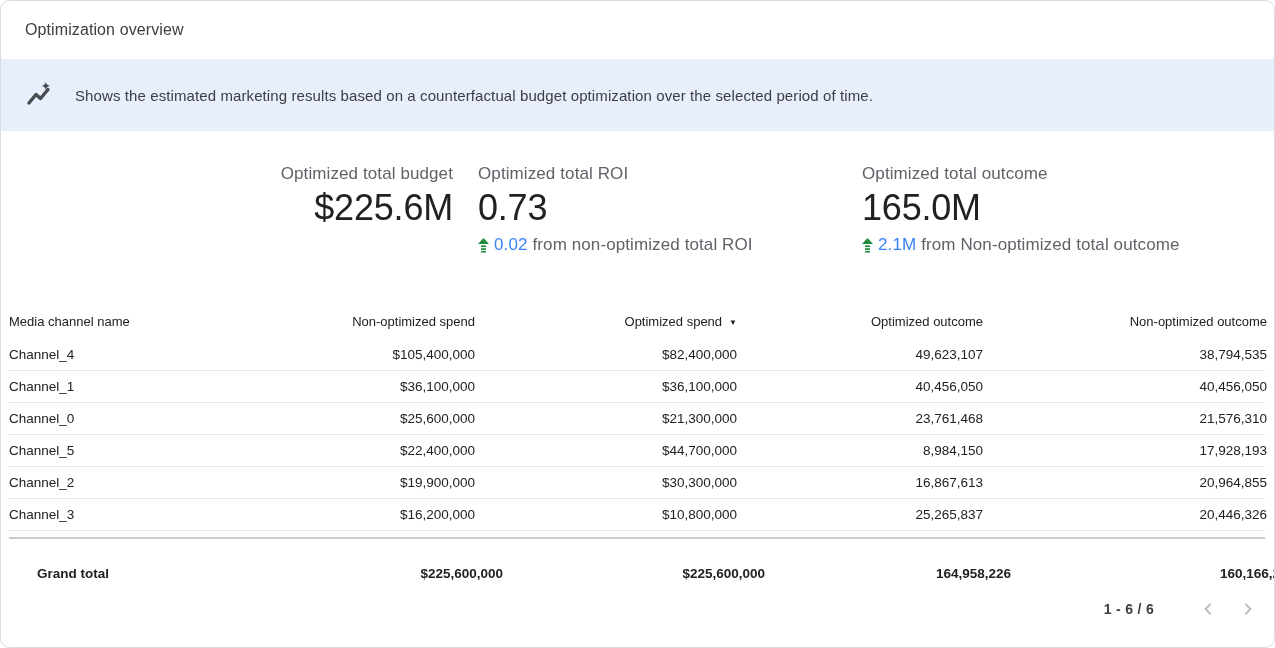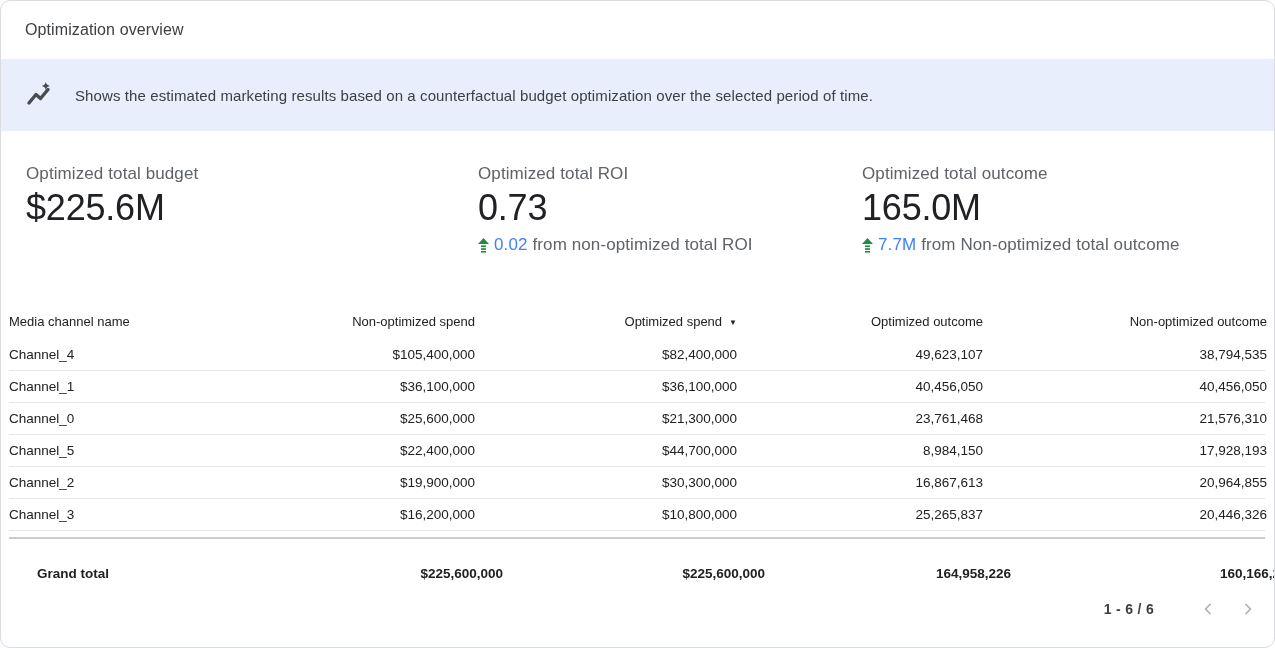--- a/index.html
+++ b/index.html
@@ -20,21 +20,21 @@
   .titlebar .title { font-size: 16px; color: #3c4043; letter-spacing: .1px; }
 
   
   .banner { height: 72px; background: #e8eefb; display: flex; align-items: center; padding: 0 24px; }
   .banner .banner-icon { width: 28px; height: 28px; flex: 0 0 auto; margin-right: 22px; }
   .banner .banner-text { font-size: 15px; color: #3c4043; letter-spacing: .1px; }
 
   
   .kpis { display: flex; padding-top: 33px; }
   .kpi { padding-left: 25px; }
-  .kpi.k1 { flex: 0 0 452px; }
+  .kpi.k1 { flex: 0 0 452px; text-align: right; }
   .kpi.k2 { flex: 0 0 384px; }
   .kpi.k3 { flex: 1 1 auto; }
   .kpi-label { font-size: 17px; color: #5f6368; letter-spacing: .1px; }
   .kpi-value { font-size: 36px; color: #202124; line-height: 44px; margin-top: 2px; letter-spacing: -0.2px; }
   .kpi-sub { margin-top: 5px; font-size: 17px; color: #5f6368; display: flex; align-items: center; letter-spacing: .1px; }
   .kpi-sub .delta-icon { width: 11px; height: 15px; margin-right: 5px; flex: 0 0 auto; }
   .kpi-sub .delta-value { color: #3b82f6; margin-right: 5px; }
 
   
   .table { margin: 59px 9px 0 8px; }
@@ -108,21 +108,21 @@
       <div class="kpi-value">165.0M</div>
       <div class="kpi-sub">
         <span class="delta-icon">
           <svg width="11" height="15" viewBox="0 0 11 15" fill="#1e8e3e">
             <path d="M5.5 0 L11 6 H0 Z"></path>
             <rect x="3" y="7.4" width="5" height="1.7"></rect>
             <rect x="3" y="10.2" width="5" height="1.7"></rect>
             <rect x="3" y="13" width="5" height="1.6"></rect>
           </svg>
         </span>
-        <span class="delta-value">7.7M</span>
+        <span class="delta-value">2.1M</span>
         <span>from Non-optimized total outcome</span>
       </div>
     </div>
 
   </div>
 
   <div class="table">
 
     <div class="trow thead">
       <div class="c">Media channel name</div>

